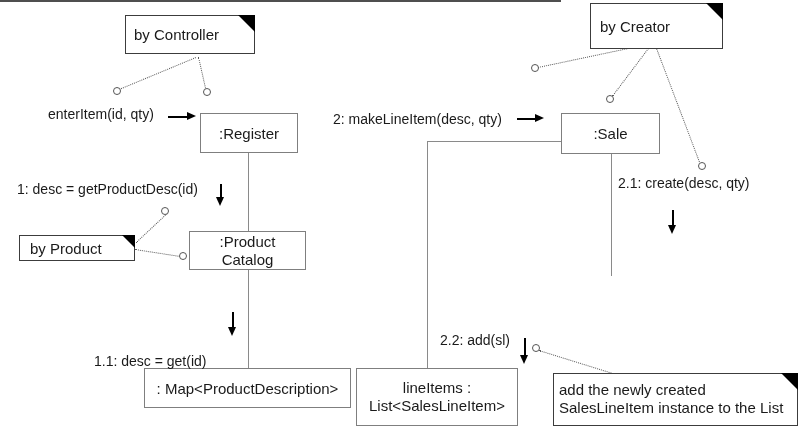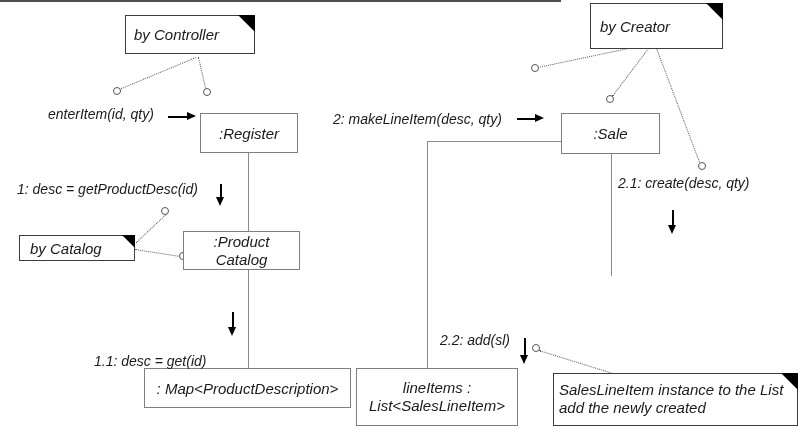--- a/index.html
+++ b/index.html
@@ -1,18 +1,18 @@
 <!DOCTYPE html>
 <html><head>
 <meta charset="utf-8">
 <style>
   html,body{margin:0;padding:0;background:#fff;}
   #canvas{
     position:relative;width:800px;height:432px;background:#ffffff;
-    font-family:"Liberation Sans",sans-serif;color:#1a1a1a;overflow:hidden;font-style:italic;
+    font-family:"Liberation Sans",sans-serif;color:#1a1a1a;overflow:hidden;
   }
   
   .obj{
     position:absolute;background:#fff;border:1px solid #7f7f7f;
     display:flex;align-items:center;justify-content:center;
     font-size:15px;text-align:center;box-sizing:border-box;
   }
   .obj .two{line-height:18px;}
   
   .note{
@@ -83,39 +83,39 @@
     <span>by Controller</span>
     <span class="fold"></span>
   </div>
 
   <div class="note center" style="left:590px;top:3px;width:133px;height:46px;padding-left:9px;">
     <span>by Creator</span>
     <span class="fold"></span>
   </div>
 
   <div class="note center" style="left:19px;top:235px;width:116px;height:26px;padding-left:10px;">
-    <span>by Catalog</span>
+    <span>by Product</span>
     <span class="fold" style="width:13px;height:13px;"></span>
   </div>
 
   <div class="note" style="left:553px;top:373px;width:245px;height:53px;padding:7px 4px 0 5px;line-height:18px;">
+    <div>add the newly created</div>
     <div>SalesLineItem instance to the List</div>
-    <div>add the newly created</div>
     <span class="fold"></span>
   </div>
 
   <div class="obj" style="left:200px;top:113px;width:98px;height:40px;">
     <span>:Register</span>
   </div>
 
   <div class="obj" style="left:561px;top:113px;width:99px;height:41px;align-items:center;">
     <span>:Sale</span>
   </div>
 
-  <div class="obj" style="left:183px;top:231px;width:117px;height:39px;">
+  <div class="obj" style="left:189px;top:231px;width:117px;height:39px;">
     <div class="two">
       <div>:Product</div>
       <div>Catalog</div>
     </div>
   </div>
 
 
   <div class="obj" style="left:144px;top:368px;width:207px;height:40px;">
     <span>: Map&lt;ProductDescription&gt;</span>
   </div>

